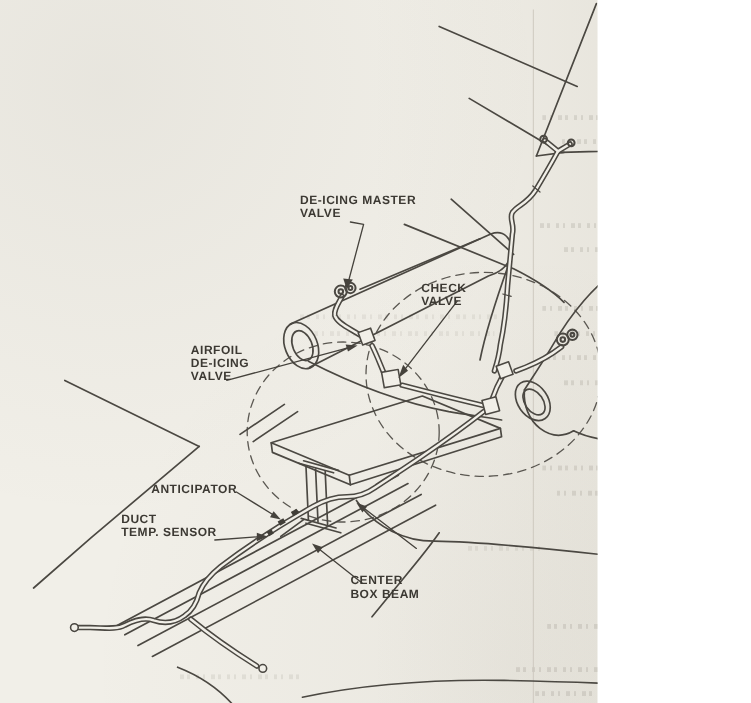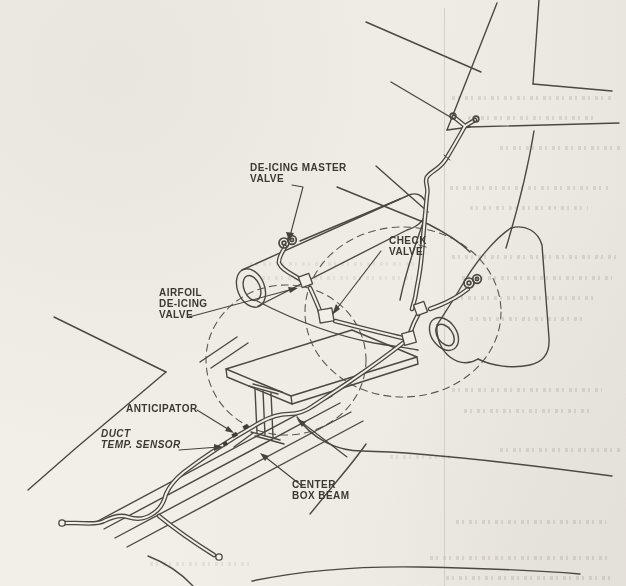--- a/index.html
+++ b/index.html
@@ -1,16 +1,16 @@
 <!DOCTYPE html>
 <html><head>
 <meta charset="utf-8">
 <style>
   html,body{margin:0;padding:0;}
-  .page{position:relative;width:626px;height:586px;background:#f1efe8;overflow:hidden;
+  .page{position:relative;width:498px;height:586px;background:#f1efe8;overflow:hidden;
         font-family:"Liberation Sans",sans-serif;}
   .page::before{content:"";position:absolute;inset:0;pointer-events:none;
         background:linear-gradient(to right, rgba(0,0,0,0) 62%, rgba(120,110,88,.07)),
                    radial-gradient(circle at 18% 12%, rgba(110,104,92,.07), rgba(0,0,0,0) 55%),
                    radial-gradient(circle at 85% 95%, rgba(120,112,95,.06), rgba(0,0,0,0) 50%);}
   svg{position:absolute;left:0;top:0;}
   .callout{position:absolute;font-weight:bold;font-size:10px;line-height:11px;
         letter-spacing:.45px;color:#3c3933;white-space:pre;}
   .bleed{position:absolute;height:4px;opacity:.16;filter:blur(.6px);
         background:repeating-linear-gradient(90deg,#6f6a5c 0px,#6f6a5c 3px,transparent 3px,
@@ -186,23 +186,23 @@
           <polygon points="223,447 214,451 214,444"></polygon>
           <polygon points="297,419 306,422 302,427"></polygon>
           <polygon points="260,453 269,456 265,461"></polygon>
         </g>
       </g>
     </g>
   </svg>
 
   <div class="callout" style="left:250px;top:162px;">DE-ICING MASTER
 VALVE</div>
-  <div class="callout" style="left:351px;top:235px;margin-left:38px;">CHECK
+  <div class="callout" style="left:351px;top:235px;">CHECK
 VALVE</div>
   <div class="callout" style="left:159px;top:287px;">AIRFOIL
 DE-ICING
 VALVE</div>
   <div class="callout" style="left:126px;top:403px;">ANTICIPATOR</div>
-  <div class="callout" style="left:101px;top:428px;font-style:italic;">DUCT
+  <div class="callout" style="left:101px;top:428px;">DUCT
 TEMP. SENSOR</div>
   <div class="callout" style="left:292px;top:479px;">CENTER
 BOX BEAM</div>
 </div>
 
 </body></html>

